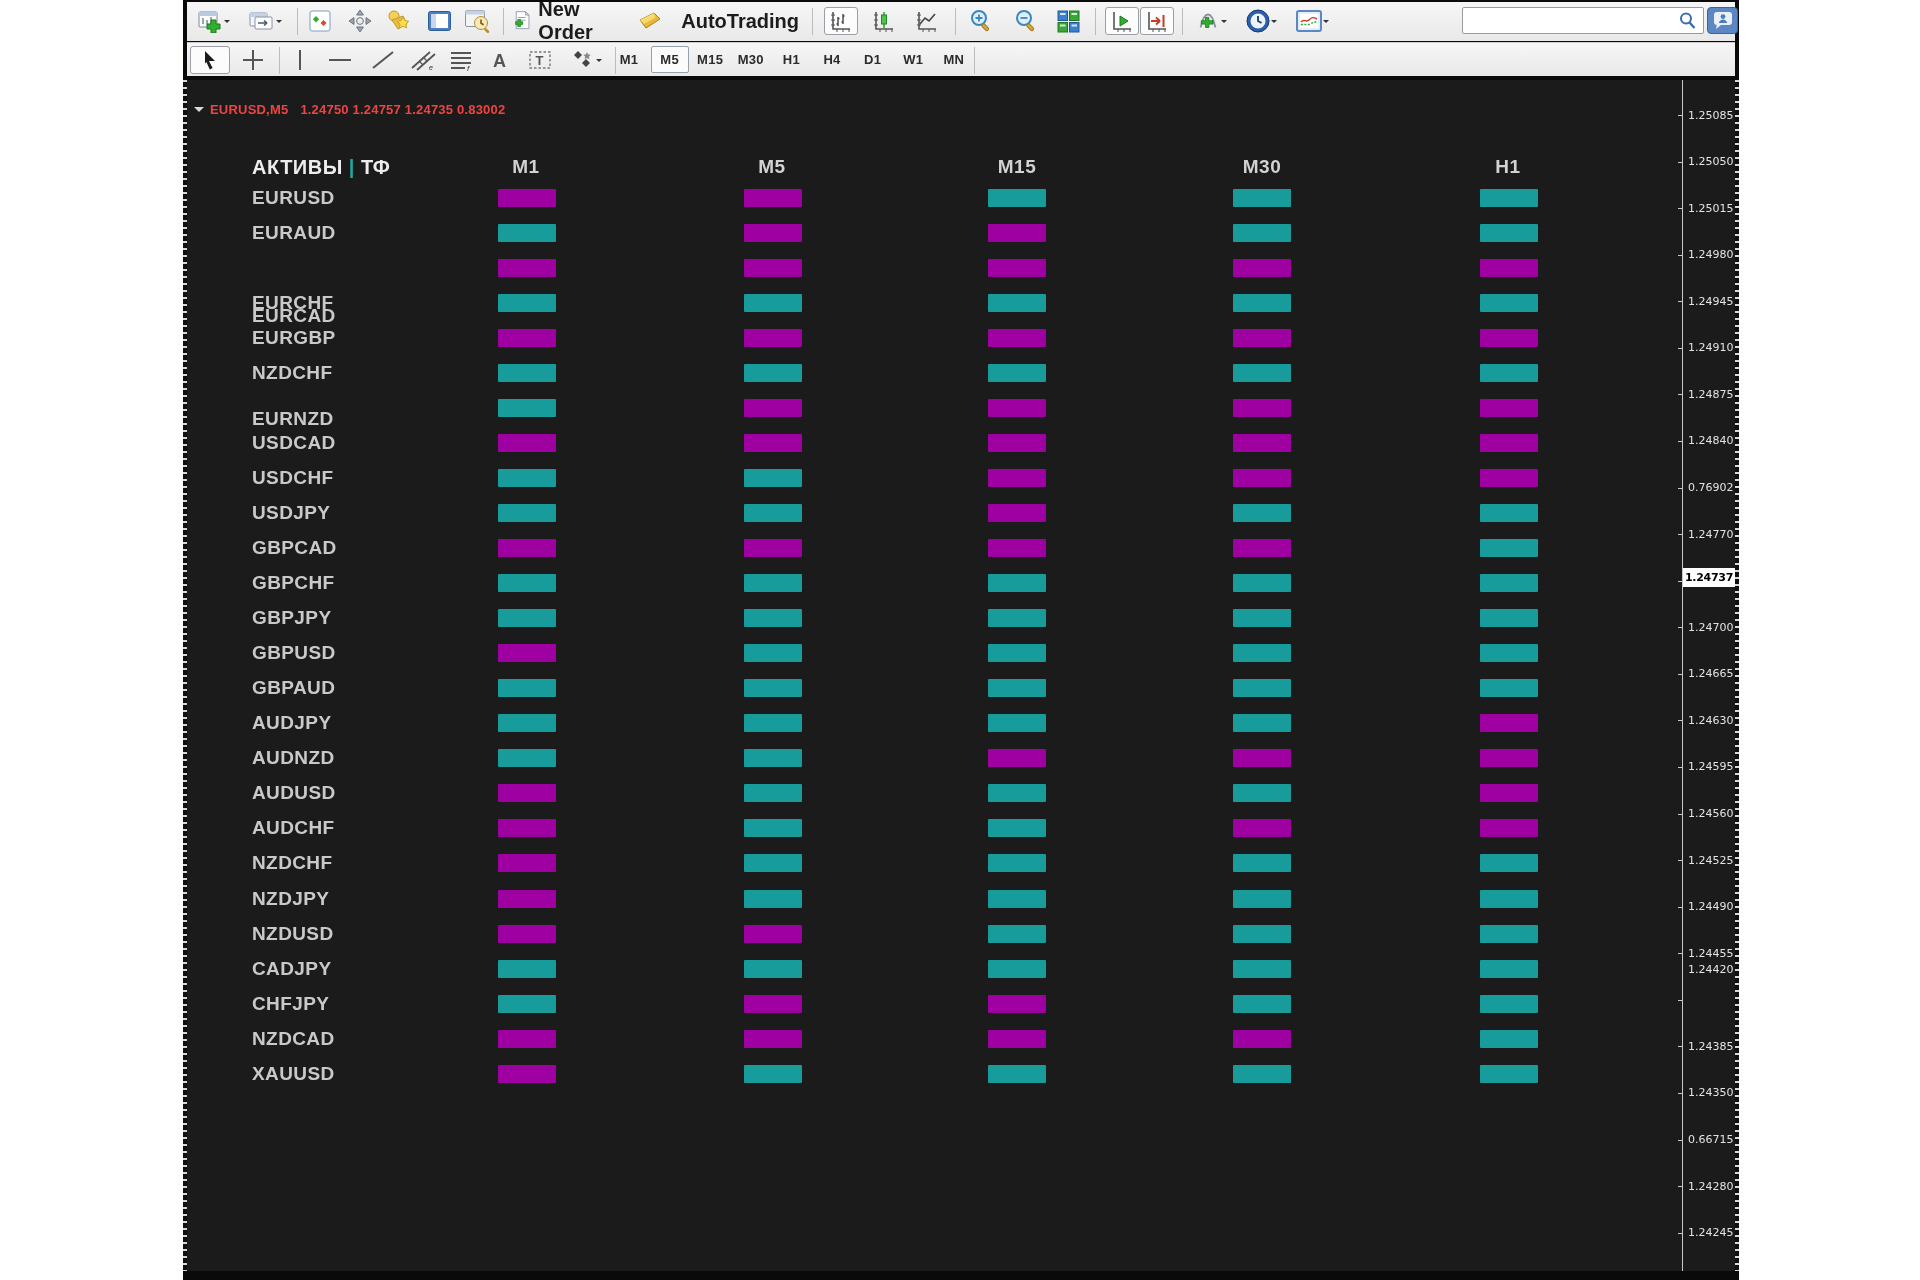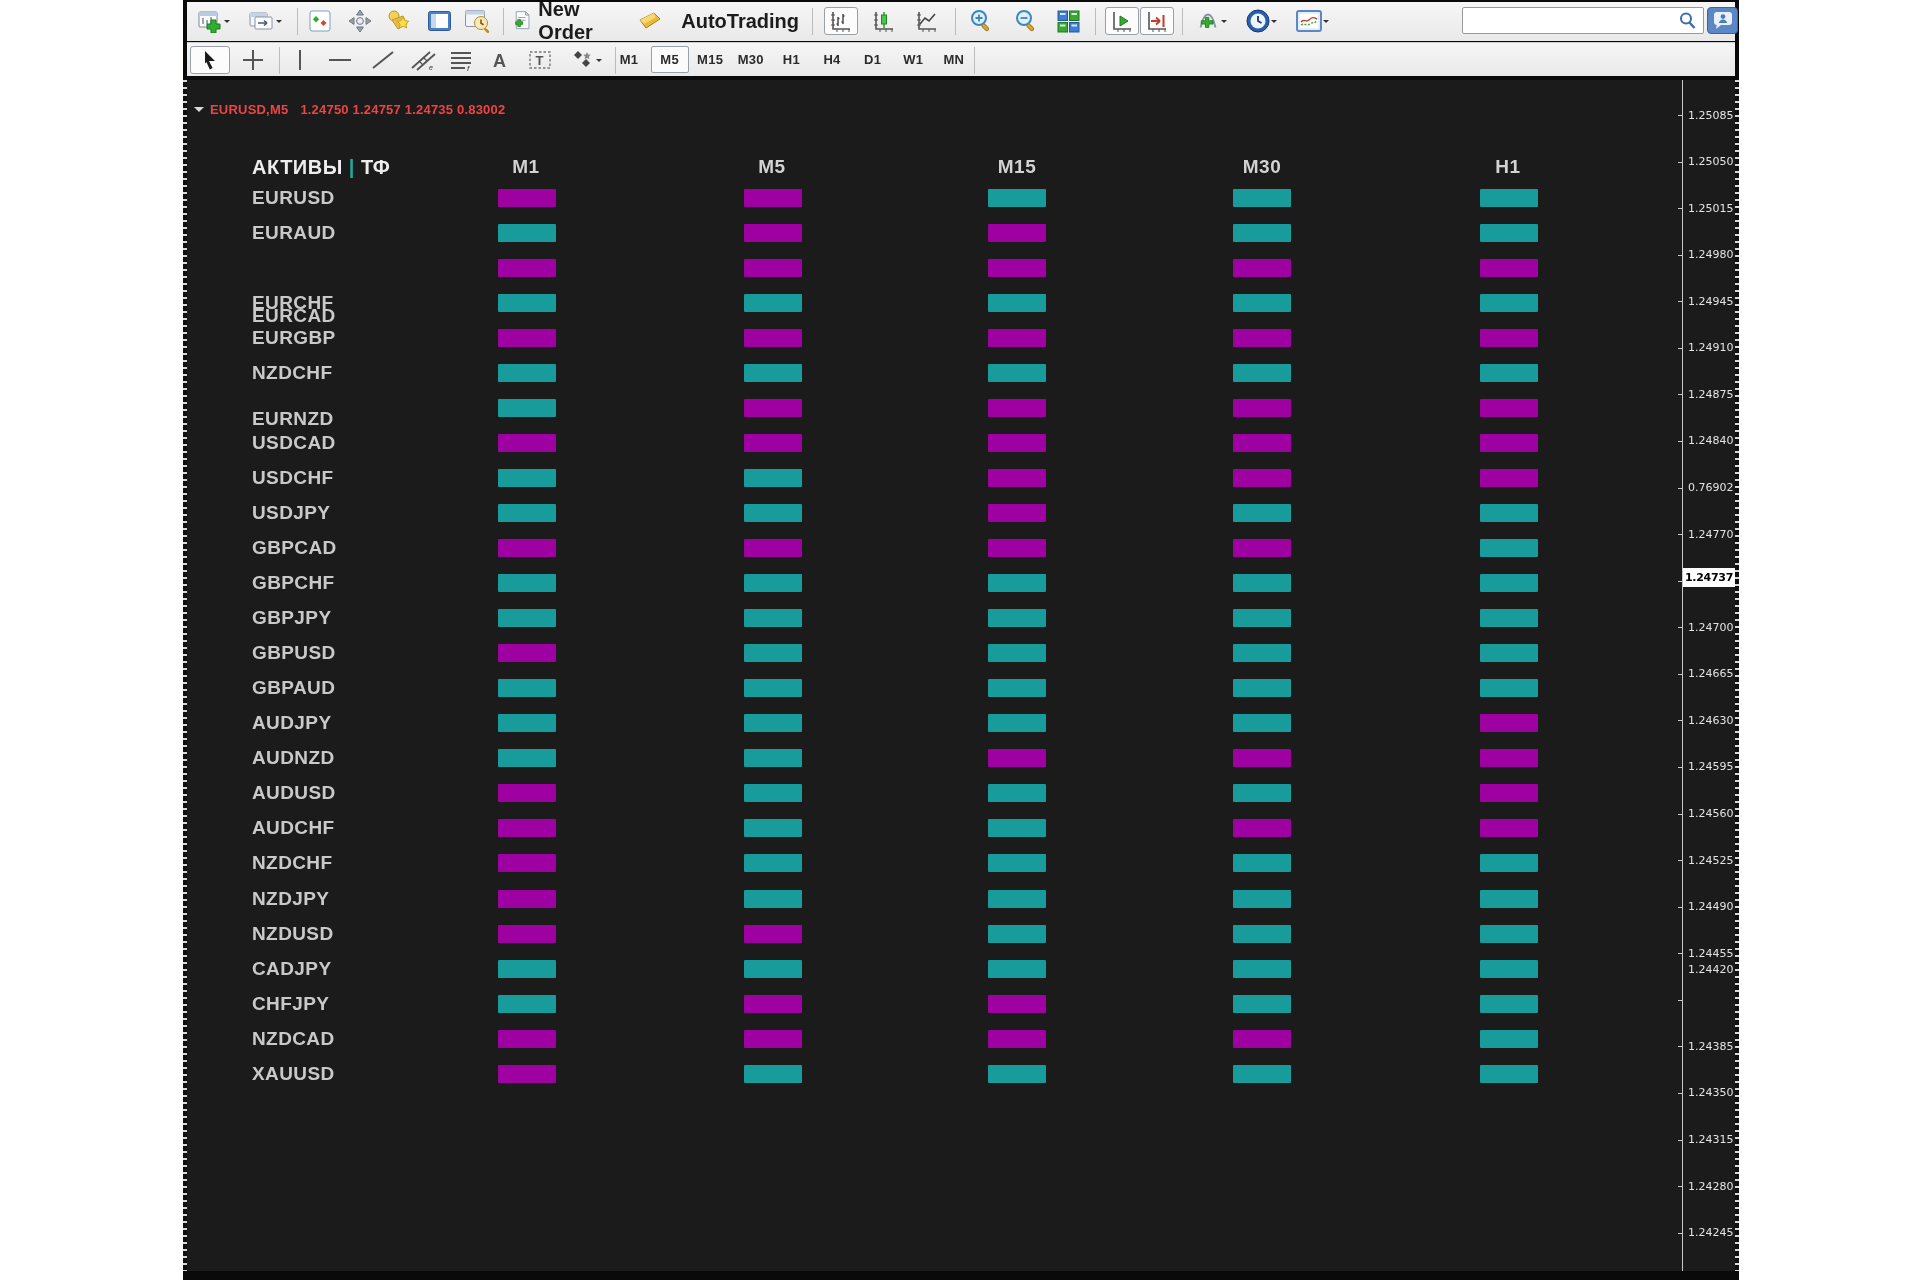--- a/index.html
+++ b/index.html
@@ -527,21 +527,21 @@
         <div class="plabel" style="top: 820.19px;">1.24490</div>
         <div class="ptick" style="top: 873.26px;"></div>
         <div class="plabel" style="top: 866.76px;">1.24455</div>
         <div class="ptick" style="top: 919.83px;"></div>
         <div class="plabel" style="top: 883px;">1.24420</div>
         <div class="ptick" style="top: 966.4px;"></div>
         <div class="plabel" style="top: 959.9px;">1.24385</div>
         <div class="ptick" style="top: 1012.97px;"></div>
         <div class="plabel" style="top: 1006.47px;">1.24350</div>
         <div class="ptick" style="top: 1059.54px;"></div>
-        <div class="plabel" style="top: 1053.04px;">1.24315</div>
+        <div class="plabel" style="top: 1053.04px;">0.66715</div>
         <div class="ptick" style="top: 1106.11px;"></div>
         <div class="plabel" style="top: 1099.61px;">1.24280</div>
         <div class="ptick" style="top: 1152.68px;"></div>
         <div class="plabel" style="top: 1146.18px;">1.24245</div>
         <div class="pcur" style="top: 488px;">1.24737</div>
       </div>
   </div>
   <div class="edge l"></div>
   <div class="edge r"></div>
 </div>

